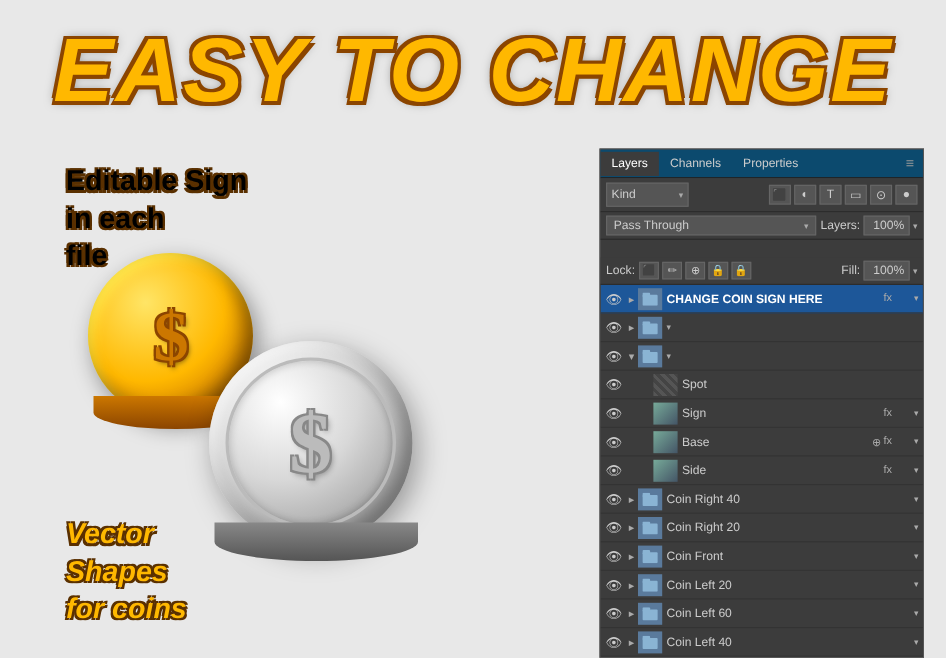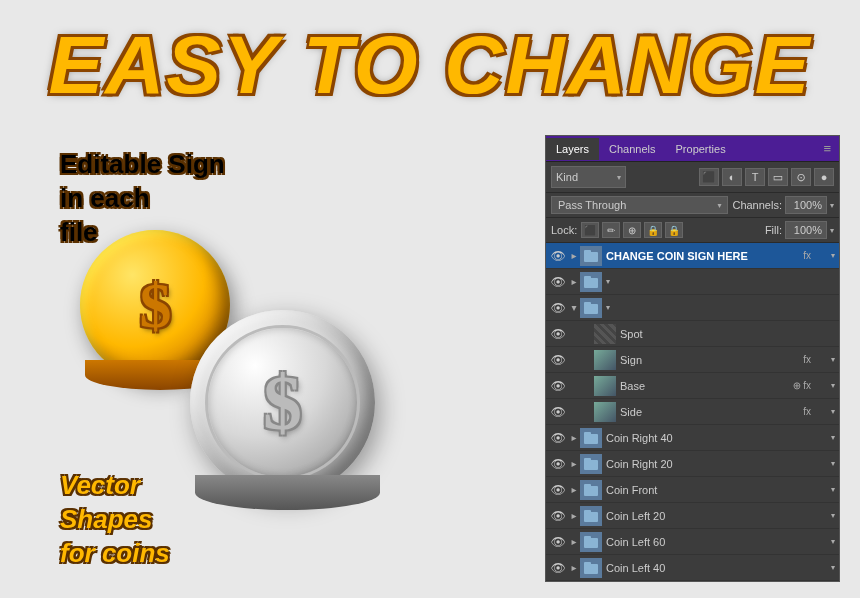--- a/index.html
+++ b/index.html
@@ -201,21 +201,21 @@
       width: 295px;
       background: #3c3c3c;
       border: 1px solid #555;
       font-size: 11px;
       color: #ccc;
     }
 
     
     .panel-tabs {
       display: flex;
-      background: #4c1d95;
+      background: #0c4a6e;
       border-bottom: 1px solid #222;
       align-items: center;
     }
 
     .panel-tab {
       padding: 5px 10px;
       font-size: 11px;
       cursor: pointer;
       color: #ccc;
     }
@@ -319,20 +319,21 @@
     
     .lock-row {
       display: flex;
       align-items: center;
       padding: 3px 5px;
       background: #3c3c3c;
       border-bottom: 1px solid #2a2a2a;
       gap: 4px;
       font-size: 11px;
       color: #ccc;
+      margin-top: 16px;
     }
 
     .lock-icons {
       display: flex;
       gap: 3px;
     }
 
     .lock-icon-btn {
       width: 18px;
       height: 16px;
@@ -512,21 +513,21 @@
       <div class="filter-icon-btn">●</div>
     </div>
   </div>
 
   <div class="blend-row">
     <div class="blend-dropdown">
       <span>Pass Through</span>
       <span class="chevron-down">▾</span>
     </div>
     <div class="opacity-control">
-      <span>Channels:</span>
+      <span>Layers:</span>
       <div class="opacity-value">100%</div>
       <span class="chevron-down">▾</span>
     </div>
   </div>
 
   <div class="lock-row">
     <span>Lock:</span>
     <div class="lock-icons">
       <div class="lock-icon-btn">⬛</div>
       <div class="lock-icon-btn">✏</div>

